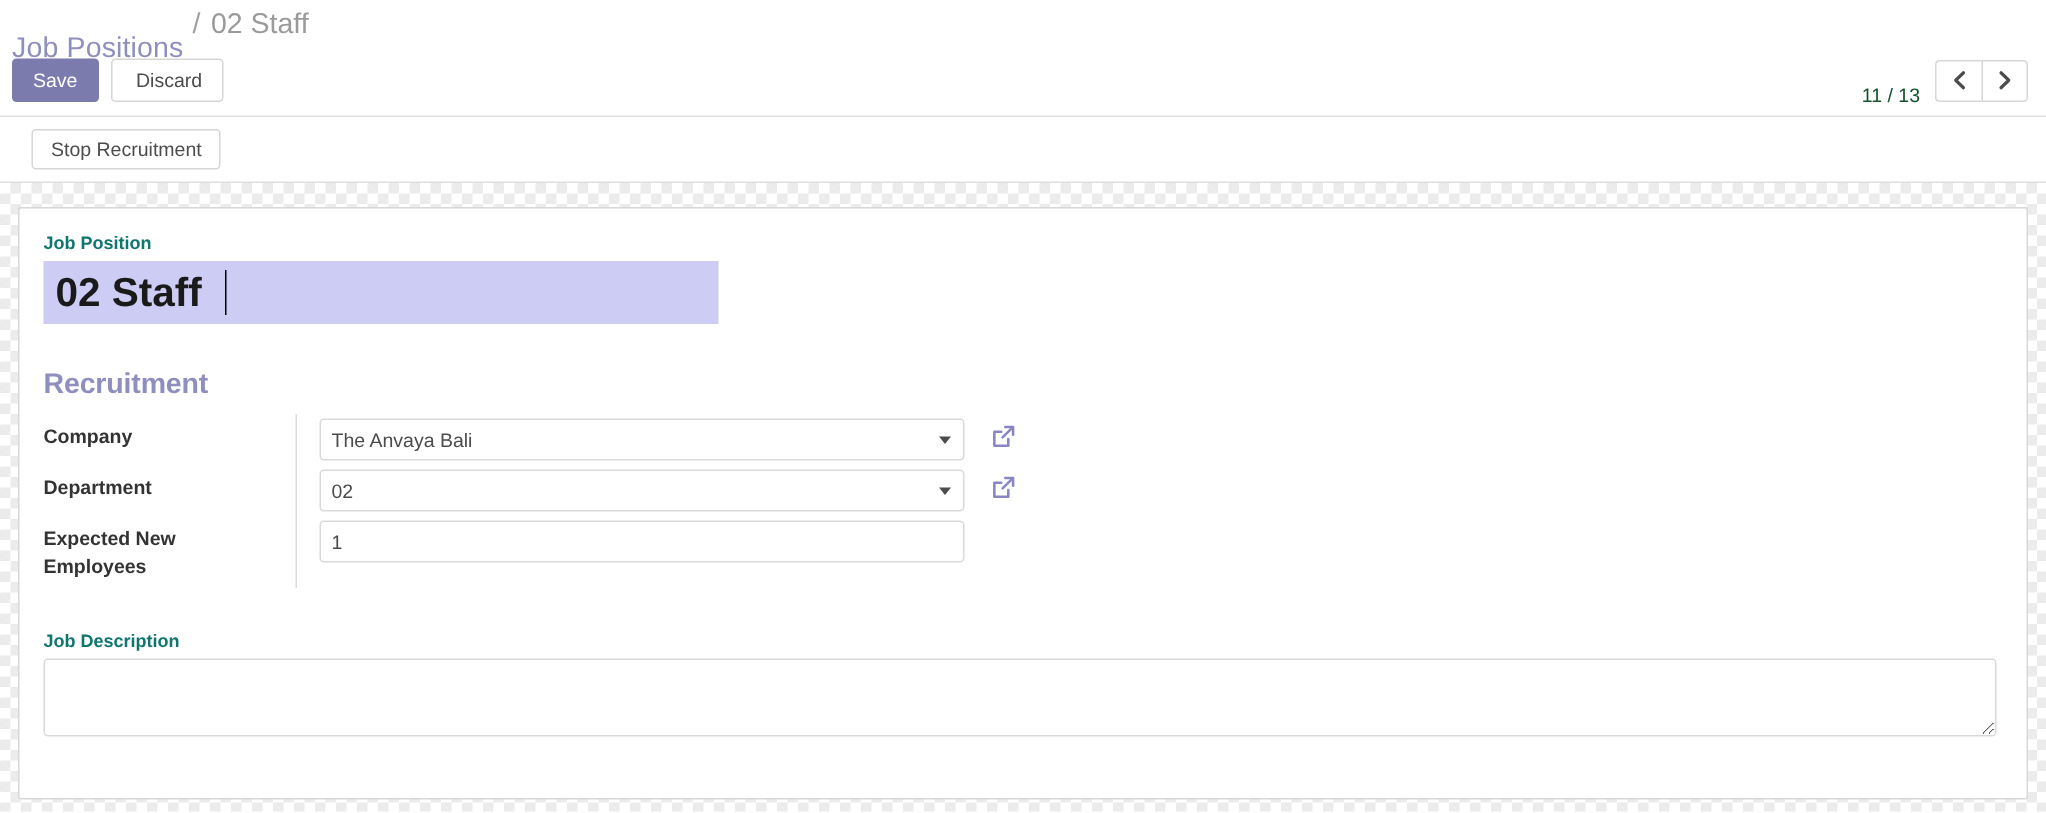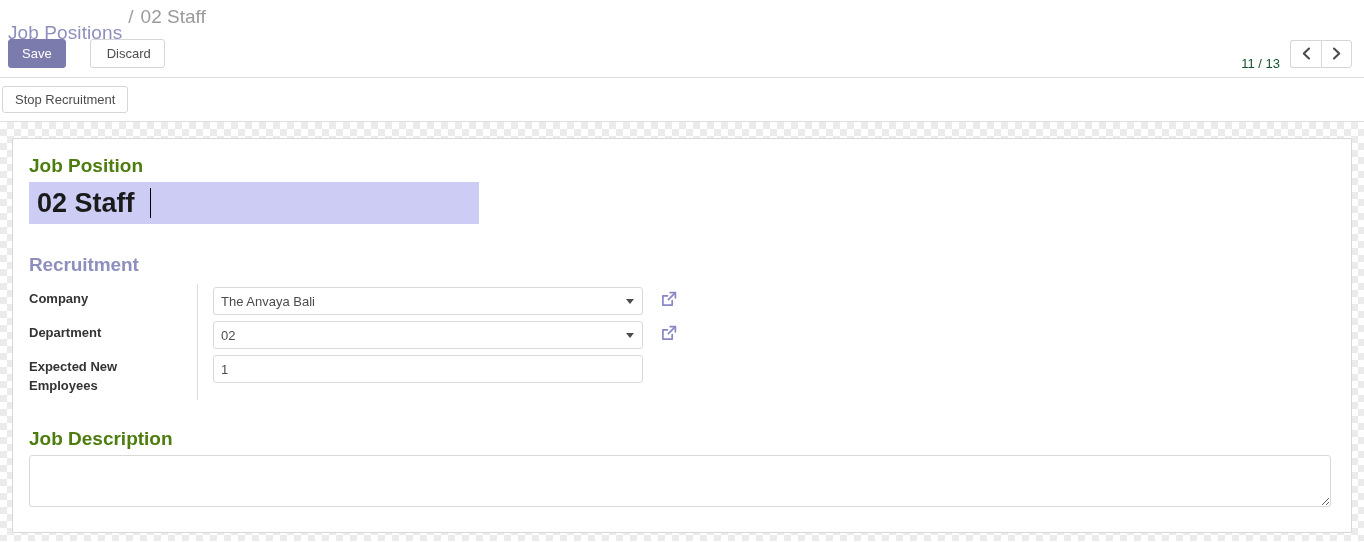--- a/index.html
+++ b/index.html
@@ -42,21 +42,20 @@
   .bc-current {
     color: #9a9a9a;
     font-size: 19px;
   }
 
   .btn-row {
     display: flex;
     align-items: center;
     padding: 2px 0 0 8px;
     height: 44px;
-    gap: 16px;
   }
   .btn {
     font-family: "Liberation Sans", sans-serif;
     font-size: 13px;
     border-radius: 3px;
     padding: 5px 13px;
     cursor: pointer;
     line-height: 17px;
     white-space: nowrap;
   }
@@ -106,21 +105,21 @@
 
   
   .statusbar-row {
     height: 44px;
     background: #ffffff;
     display: flex;
     align-items: center;
     position: relative;
     border-bottom: 1px solid #dfdfdf;
   }
-  .sb-buttons { padding-left: 2px; }
+  .sb-buttons { padding-left: 21px; }
   .btn-stop {
     background: #ffffff;
     border: 1px solid #d6d6d6;
     color: #4c4c4c;
     border-radius: 3px;
     padding: 5px 12px;
     font-size: 13px;
     cursor: pointer;
     font-family: "Liberation Sans", sans-serif;
   }
@@ -190,23 +189,23 @@
     background: #ffffff;
     border: 1px solid #d8d8d8;
     border-radius: 2px;
     height: 395px;
     padding: 16px 16px 0 16px;
     position: relative;
   }
 
   
   .fld-label {
-    font-size: 19px;
-    font-weight: bold;
-    color: #4d7c0f;
+    font-size: 12px;
+    font-weight: bold;
+    color: #0f766e;
     display: block;
     margin-bottom: 5px;
   }
   .title-input {
     display: block;
     width: 450px;
     height: 42px;
     background: #ccccf5;
     border: none;
     outline: none;

